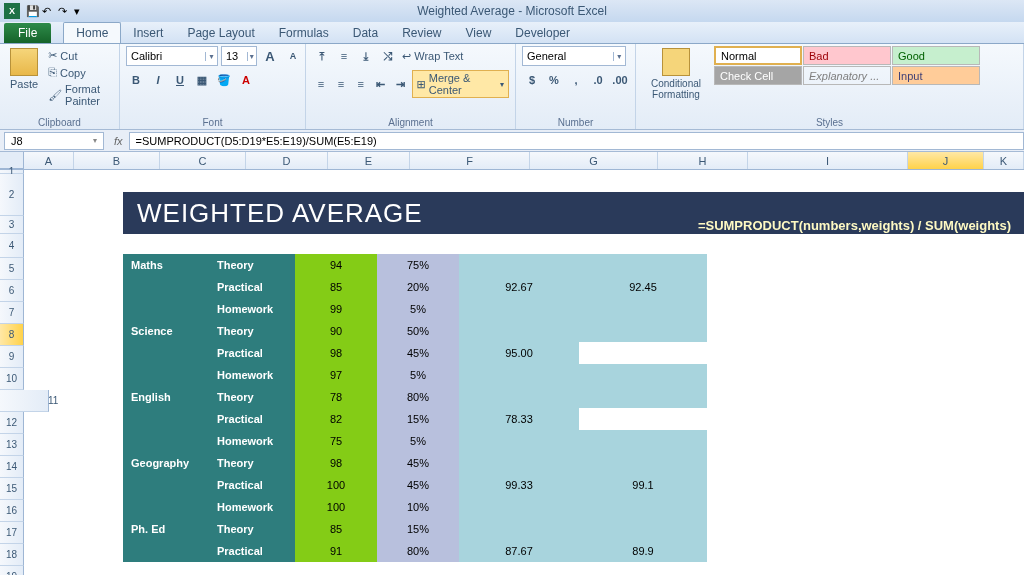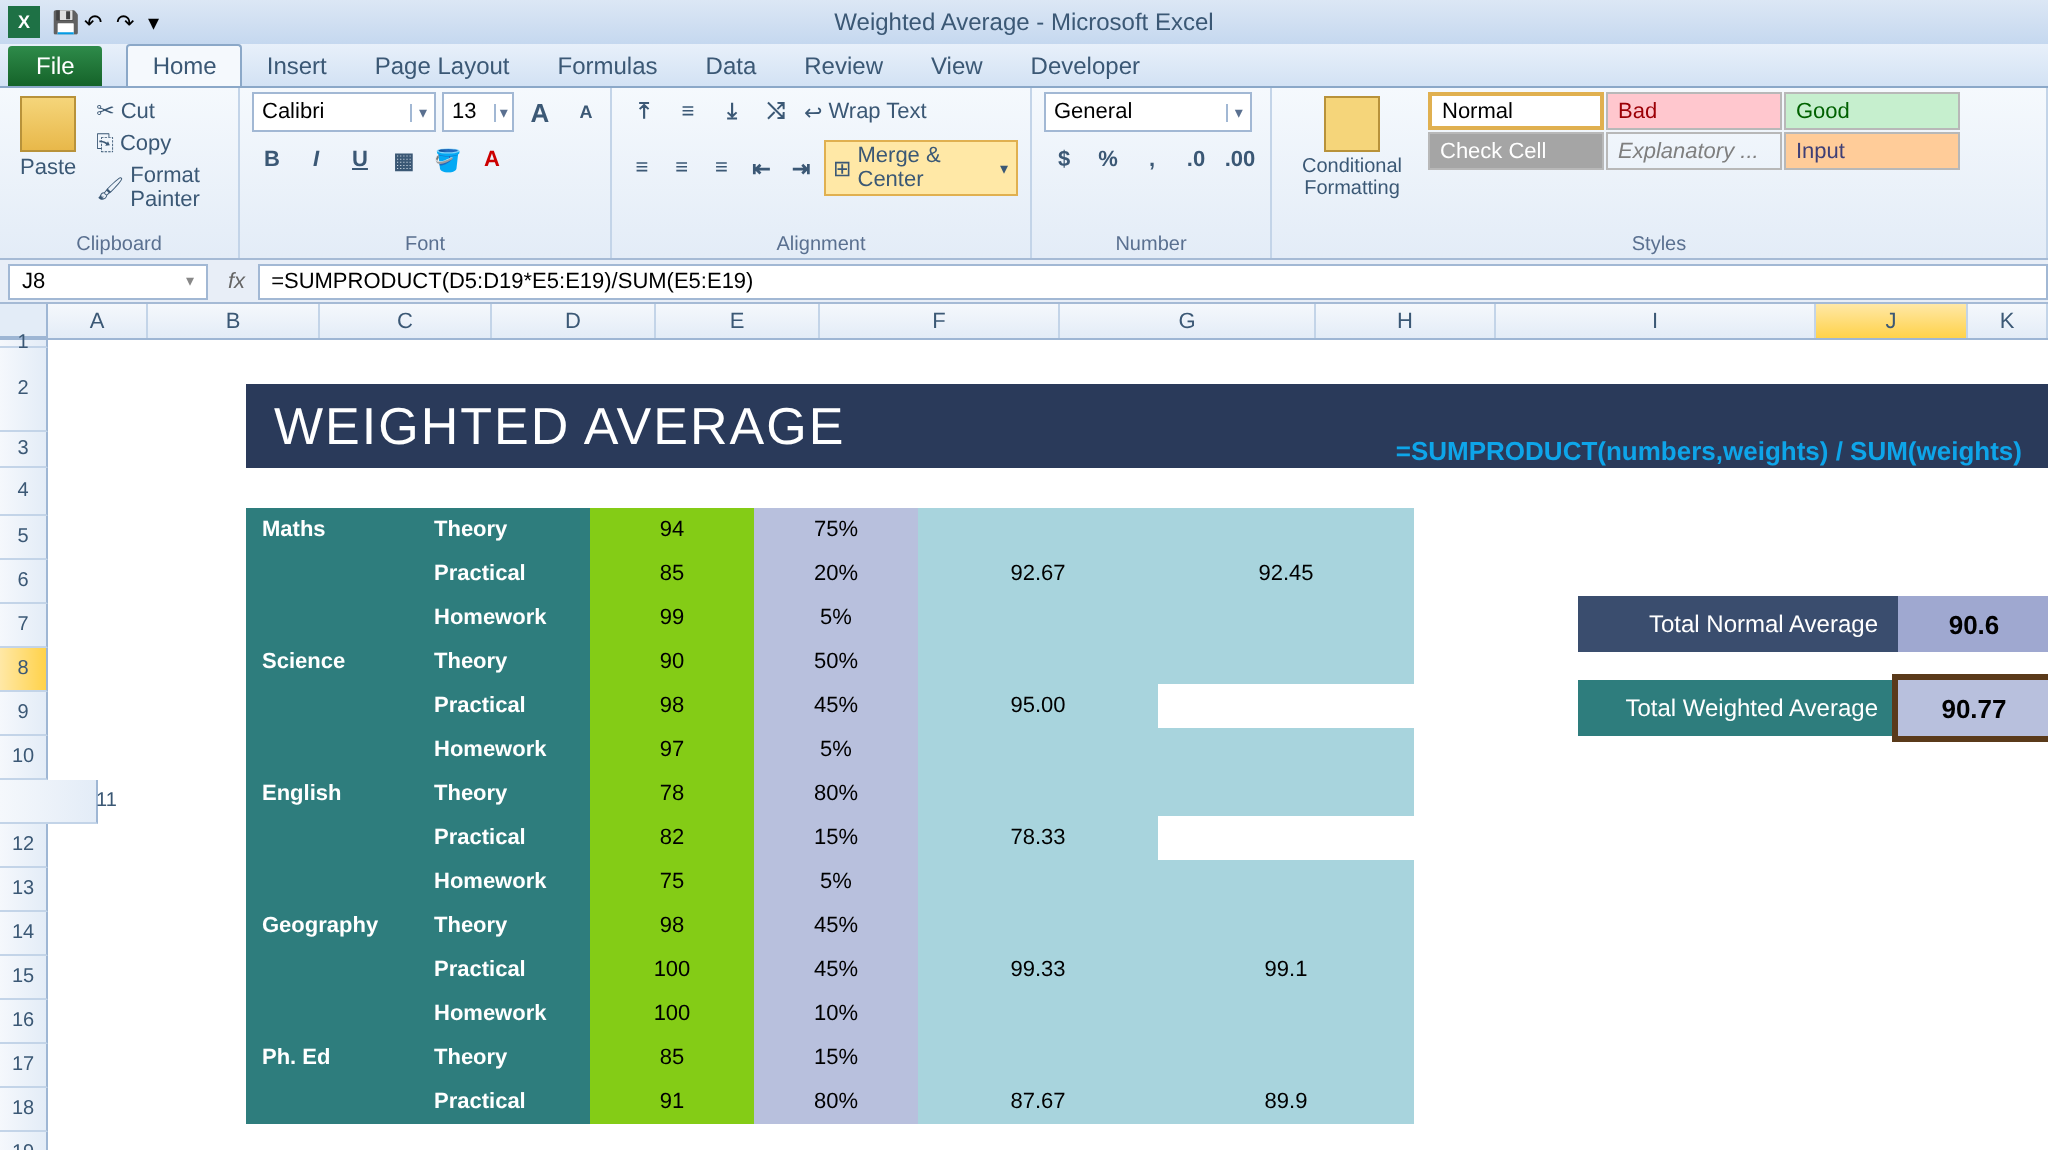--- a/index.html
+++ b/index.html
@@ -37,21 +37,21 @@
 .row-h.sel{background:linear-gradient(to right,#ffe8a6,#ffd24a);}
 .grid-body{display:flex;}
 .row-headers{display:flex;flex-direction:column;}
 .cells{position:relative;flex:1;}
 
 .cA{width:50px}.cB{width:86px}.cC{width:86px}.cD{width:82px}.cE{width:82px}.cF{width:120px}.cG{width:128px}.cH{width:90px}.cI{width:160px}.cJ{width:76px}.cK{width:40px}
 .corner{width:24px;border-right:1px solid #9eb6d4;border-bottom:1px solid #9eb6d4;background:#e3ecf7;}
 
 .banner{position:absolute;left:74px;top:22px;width:902px;height:42px;background:#2a3a5a;display:flex;align-items:center;justify-content:space-between;padding:0 14px;}
 .banner .big{color:#fff;font-size:26px;letter-spacing:1px;font-weight:300;}
-.banner .form{color:#0ea5e9;font-size:13px;font-weight:bold;margin-top:24px;}
+.banner .form{color:#fef9c3;font-size:13px;font-weight:bold;margin-top:24px;}
 .tbl{position:absolute;left:74px;top:84px;}
 .tbl .hdr{display:flex;background:#3a4d6e;height:24px;color:#fff;font-weight:bold;}
 .tbl .hdr>div{display:flex;align-items:center;padding:0 8px;}
 .hB{width:86px}.hC{width:86px}.hD{width:82px;justify-content:flex-end}.hE{width:82px;justify-content:flex-end}.hF{width:120px;justify-content:flex-end}.hG{width:128px;justify-content:flex-end}
 .tbl .r{display:flex;height:22px;}
 .tbl .r>div{display:flex;align-items:center;padding:0 8px;}
 .subj{background:#2e7d7d;color:#fff;font-weight:bold;width:86px}
 .typ{background:#2e7d7d;color:#fff;font-weight:bold;width:86px}
 .score{background:#84cc16;width:82px;justify-content:center}
 .weight{background:#b8c0dd;width:82px;justify-content:center}
@@ -363,26 +363,16 @@
               <div class="subj"></div>
               <div class="typ">Practical</div>
               <div class="score">91</div>
               <div class="weight">80%</div>
               <div class="navg">87.67</div>
               <div class="wavg">89.9</div>
             </div>
           </div>
       </div>
 
-      <div class="summary">
-        <div class="sr">
-          <div class="lbl" style="background:#3a4d6e">Total Normal Average</div>
-          <div class="val" style="background:#9fa8d0">90.6</div>
-        </div>
-        <div class="sr">
-          <div class="lbl" style="background:#2e7d7d">Total Weighted Average</div>
-          <div class="val" style="background:#b8c0dd;outline:3px solid #5a3a1a">90.77</div>
-        </div>
-      </div>
 
     </div>
   </div>
 </div>
 
 </body></html>

